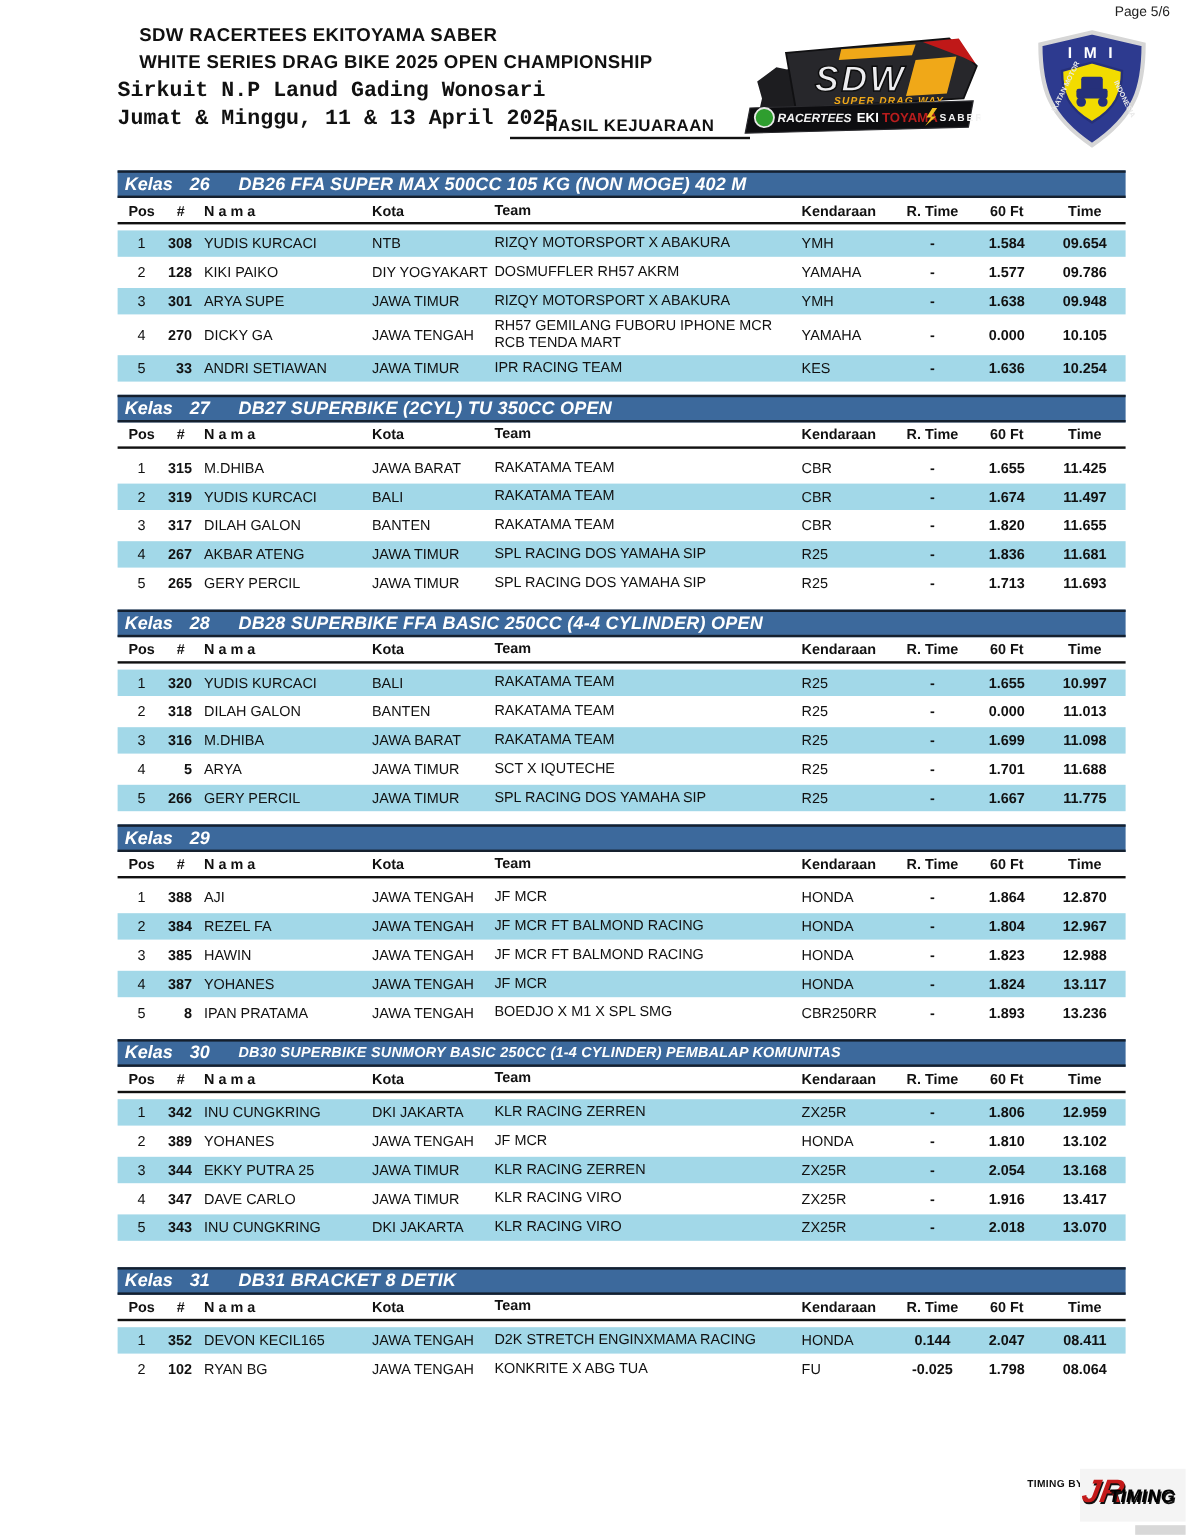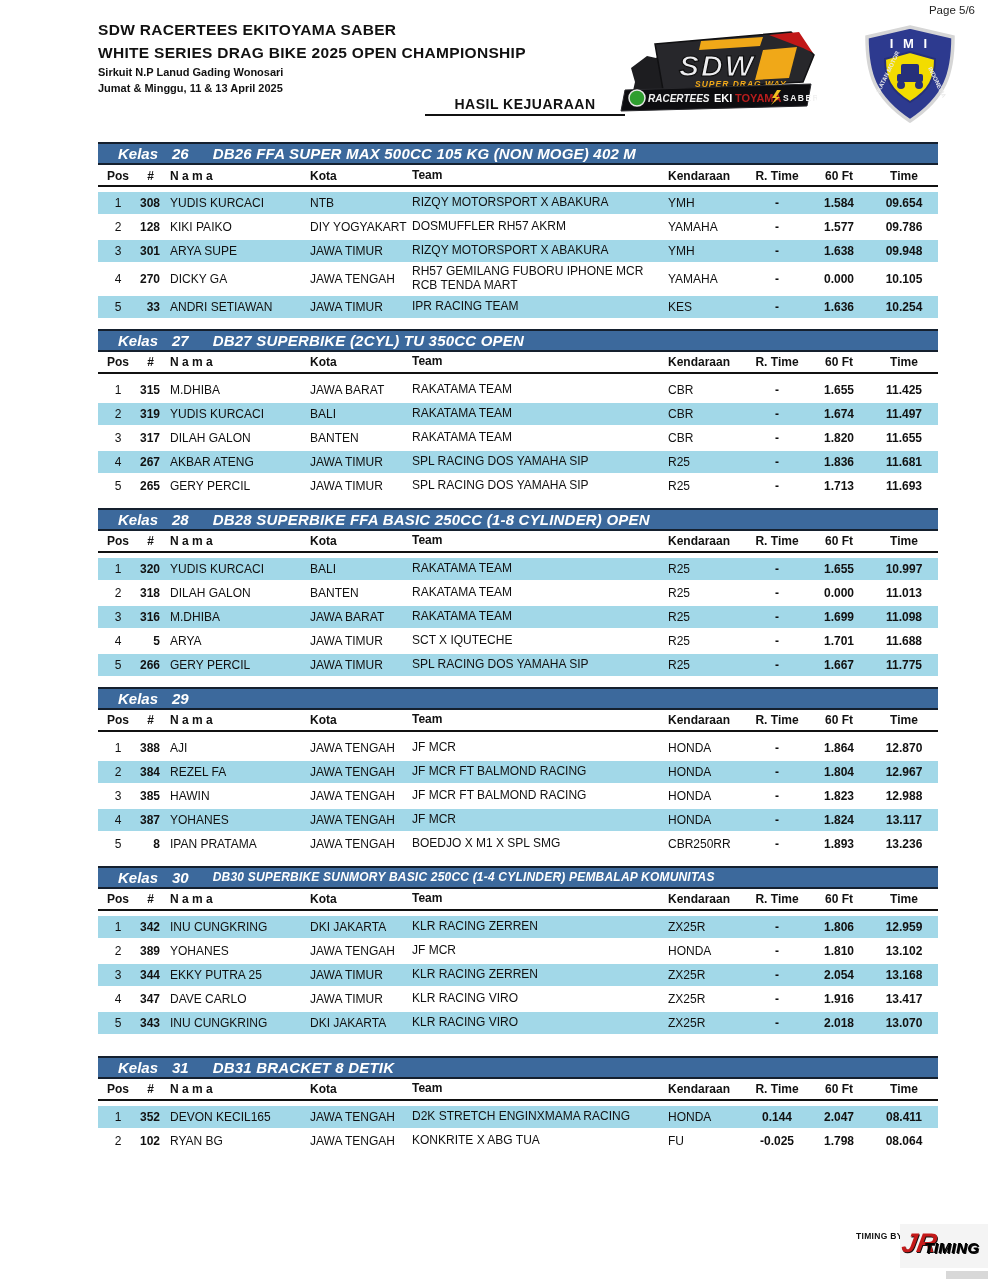--- a/index.html
+++ b/index.html
@@ -3,37 +3,37 @@
 <meta charset="utf-8">
 <style>
   html,body{margin:0;padding:0;}
   body{
     width:989px;height:1280px;position:relative;background:#ffffff;
     font-family:"Liberation Sans",sans-serif;color:#111;overflow:hidden;
   }
   
   .page-num{position:absolute;top:4px;right:14px;font-size:11.5px;color:#222;}
   .hdr{position:absolute;left:98px;top:22px;line-height:1;}
-  .hdr .l1,.hdr .l2{font-size:15.5px;font-weight:bold;letter-spacing:.3px;margin-bottom:7px;}
-  .hdr .l3,.hdr .l4{font-size:11px;font-weight:bold;margin-bottom:5px;}
+  .hdr .l1,.hdr .l2{font-size:15.5px;font-weight:bold;letter-spacing:.3px;margin-bottom:7px;margin-left:18px;}
+  .hdr .l3,.hdr .l4{font-size:18px;font-weight:bold;margin-bottom:5px;font-family:Liberation Mono, monospace;}
   .hasil{position:absolute;left:425px;top:96px;width:200px;text-align:center;
     font-size:14px;font-weight:bold;letter-spacing:.5px;
     border-bottom:2.5px solid #111;padding-bottom:2px;}
   
   .sdw-logo{position:absolute;left:617px;top:26px;width:200px;height:92px;}
   .imi-logo{position:absolute;left:856px;top:24px;width:108px;height:102px;}
   
   .tables{position:absolute;left:98px;top:142px;width:840px;}
   .tbl{margin-bottom:11px;}
   .tbl:last-child{margin-top:22px;}
   .bar{
     height:23px;display:flex;align-items:center;
     background:#3c699c;color:#fff;font-style:italic;font-weight:bold;
     border-top:2px solid #15202e;border-bottom:2px solid #15202e;
-    padding-left:20px;box-sizing:border-box;white-space:nowrap;overflow:hidden;
+    padding-left:6px;box-sizing:border-box;white-space:nowrap;overflow:hidden;
   }
   .bar .kelas{font-size:15px;}
   .bar .knum{font-size:15px;margin-left:14px;}
   .bar .ktitle{font-size:15px;margin-left:24px;letter-spacing:.2px;}
   .tbl.t-med .bar .ktitle{font-size:12px;}
   .tbl.t-small .bar .ktitle{font-size:11.5px;}
   .cols{display:flex;align-items:center;height:19px;
     border-bottom:2.5px solid #111;font-weight:bold;font-size:12px;margin-top:1px;}
   .rows{padding-top:5px;}
   .row{display:flex;align-items:center;min-height:20px;margin-bottom:2px;
@@ -266,21 +266,21 @@
     <span class="c c-sixty">1.713</span>
     <span class="c c-time">11.693</span>
   </div>
 </div>
   </section>
 
   <section class="tbl">
     <div class="bar">
       <span class="kelas">Kelas</span>
       <span class="knum">28</span>
-      <span class="ktitle">DB28 SUPERBIKE FFA BASIC 250CC (1-8 CYLINDER) OPEN</span>
+      <span class="ktitle">DB28 SUPERBIKE FFA BASIC 250CC (4-4 CYLINDER) OPEN</span>
     </div>
     <div class="cols">
       <span class="c c-pos">Pos</span>
       <span class="c c-num">#</span>
       <span class="c c-nama">N a m a</span>
       <span class="c c-kota">Kota</span>
       <span class="c c-team">Team</span>
       <span class="c c-kend">Kendaraan</span>
       <span class="c c-rtime">R. Time</span>
       <span class="c c-sixty">60 Ft</span>

